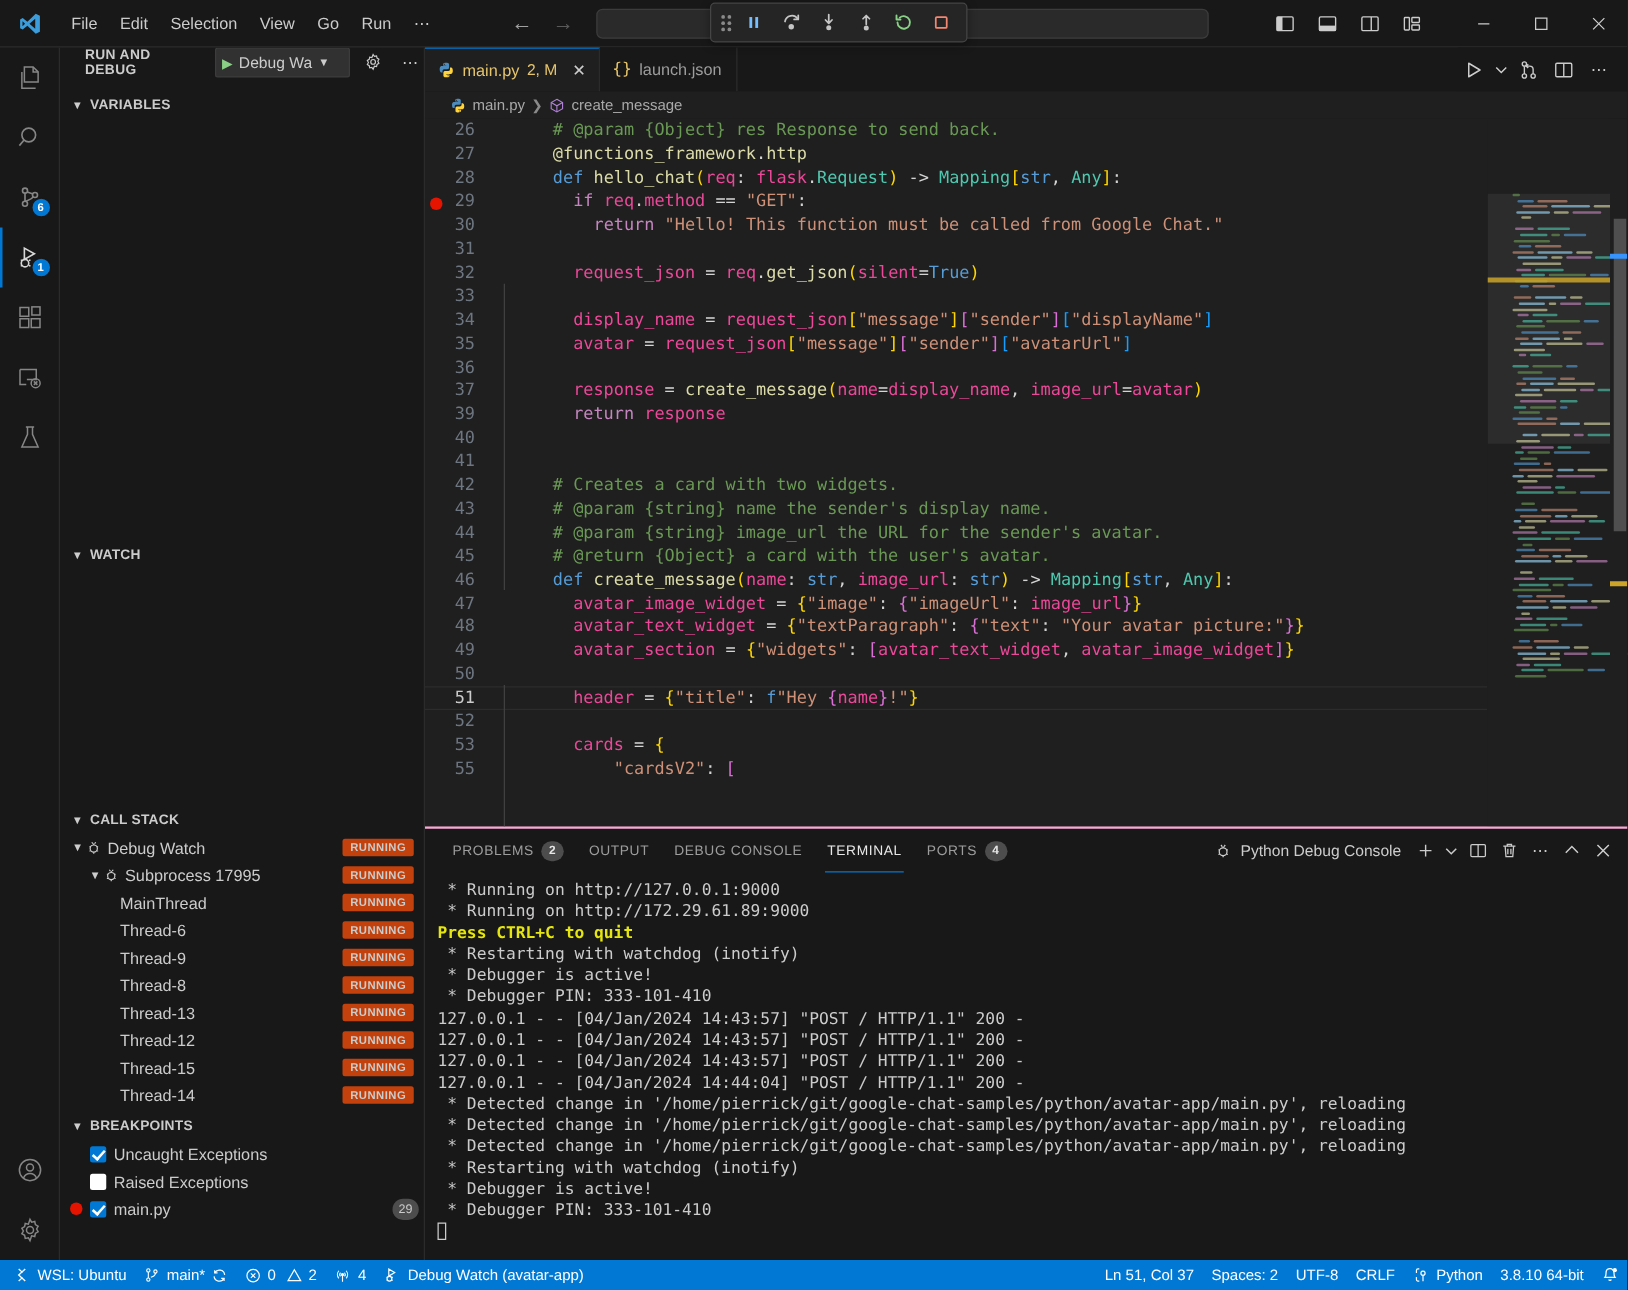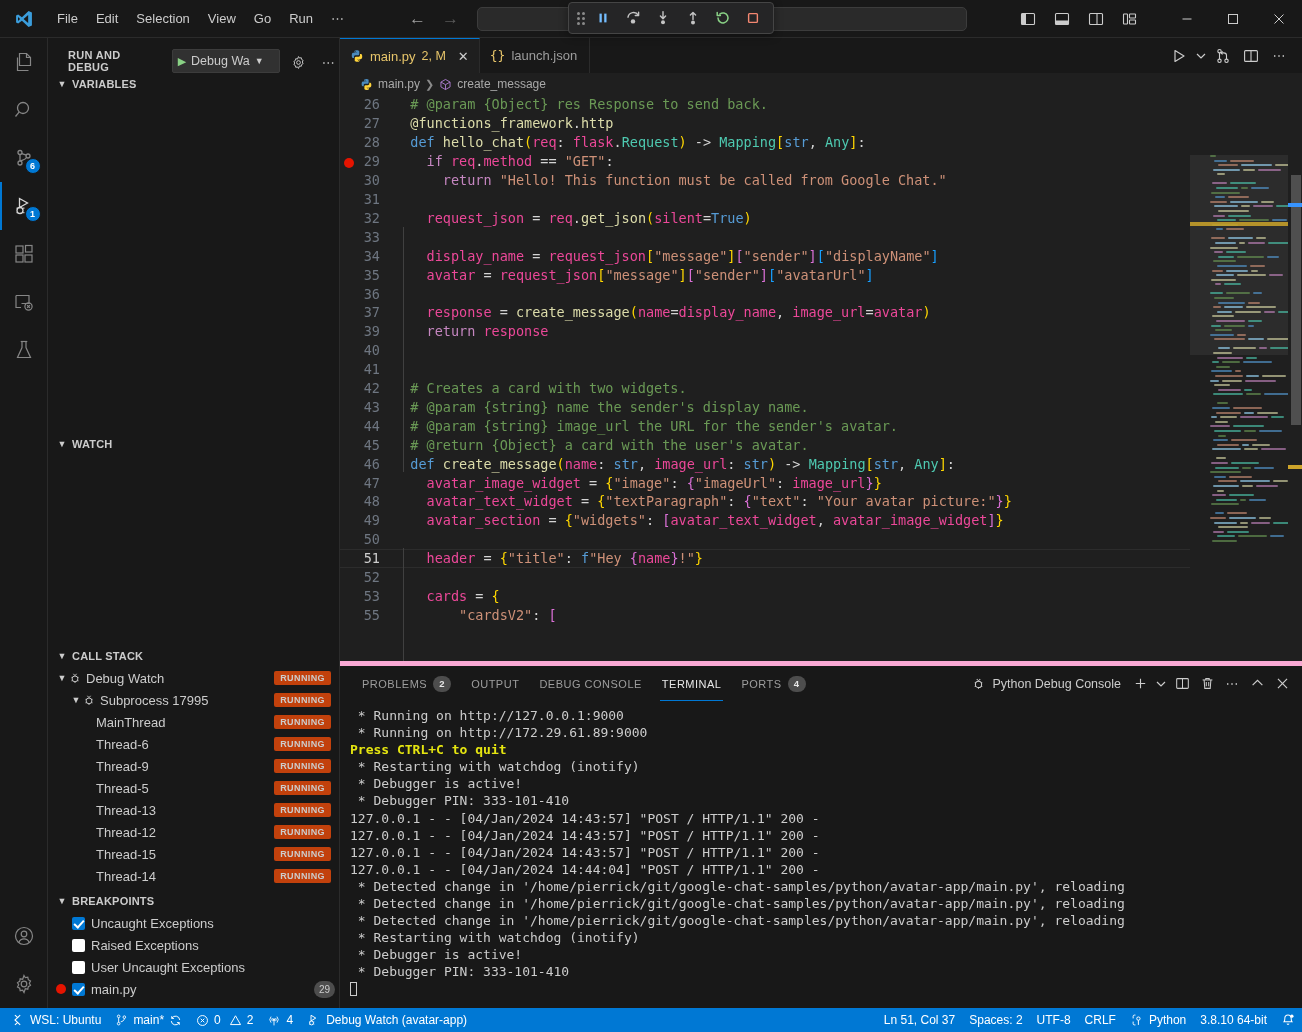--- a/index.html
+++ b/index.html
@@ -71,21 +71,21 @@
     font-weight: 600; border: 1px solid #181818;
   }
   .act-spacer { flex: 1; }
 
   
   .sidebar {
     width: 292px; background: #181818; flex: 0 0 292px; display: flex; flex-direction: column;
     border-right: 1px solid #2b2b2b; overflow: hidden;
   }
   .sb-header {
-    height: 35px; display: flex; align-items: flex-end; padding-left: 20px; gap: 8px; flex: 0 0 35px;
+    height: 35px; display: flex; align-items: flex-start; padding-left: 20px; gap: 8px; flex: 0 0 35px;
   }
   .sb-title { font-size: 11px; font-weight: 700; color: #cccccc; letter-spacing: .3px; }
   .debug-select {
     background: #313131; border: 1px solid #3c3c3c; border-radius: 2px; height: 24px;
     display: flex; align-items: center; padding: 0 4px 0 5px; gap: 5px; min-width: 108px;
   }
   .debug-select .play { color: #89d185; font-size: 11px; }
   .debug-select .lbl { font-size: 12.5px; color: #cccccc; white-space: nowrap; overflow: hidden; }
   .chev { color: #cccccc; font-size: 9px; }
   .hdr-icon { color: #cccccc; display:flex; align-items:center; justify-content:center; width:22px;height:22px;border-radius:3px;}
@@ -136,21 +136,21 @@
   .tab .dirty { color: #e7c56a; font-size: 12.5px; }
   .tab .tab-close { margin-left: 6px; color: #cccccc; font-size: 13px; line-height: 1; }
   .tab-actions { margin-left: auto; display: flex; align-items: center; gap: 2px; padding-right: 10px; background:#181818;}
   .ta-btn { width: 26px; height: 26px; display:flex;align-items:center;justify-content:center;border-radius:3px;color:#cccccc;}
   .breadcrumb { height: 22px; display: flex; align-items: center; padding-left: 20px; gap: 5px;
                 font-size: 12px; color: #a9a9a9; flex: 0 0 22px; background: #1f1f1f; }
   .bc-sep { color: #8a8a8a; font-size: 11px; }
 
   .code-wrap { flex: 1; display: flex; min-height: 0; position: relative; background: #1f1f1f; overflow: hidden; }
   .code-scroll { flex: 1; position: relative; overflow: hidden; }
-  .code-line { height: 18.92px; display: flex; align-items: center; white-space: pre; position: relative; }
+  .code-line { height: 18.92px; display: flex; align-items: center; white-space: pre; position: relative; gap: 32px; }
   .gutter { width: 54px; flex: 0 0 54px; text-align: right; padding-right: 14px;
             color: #6e7681; font-size: 13.5px; font-family: "DejaVu Sans Mono", monospace; position: relative;}
   .code-line.current .gutter { color: #cccccc; }
   .code-text { font-family: "DejaVu Sans Mono", monospace; font-size: 13.5px; letter-spacing: 0; }
   .code-line.current { box-shadow: inset 0 1px 0 #333a, inset 0 -1px 0 #333a; }
   .code-line.current .code-text { }
   .bpm { position: absolute; left: 4px; top: 4.5px; width: 10px; height: 10px; border-radius: 50%; background: #e51400; }
   .indent { border-left: 1px solid #404040; position: absolute; top: 0; bottom: 0; }
 
   
@@ -170,21 +170,21 @@
   .minimap { width: 112px; flex: 0 0 112px; background: #1f1f1f; position: relative; overflow: hidden; }
   .mm-line { position: absolute; height: 2px; border-radius: 1px; }
   .mm-slider { position: absolute; left:0; right: 14px; background: #ffffff0f; }
   .mm-hl { position: absolute; left: 0; right: 14px; height: 4px; background: #cda42a; opacity:.85;}
   .scrollbar-col { position: absolute; right: 0; top: 0; bottom: 0; width: 14px; background: #1f1f1f; }
   .sb-thumb { position: absolute; right: 1px; width: 10px; background: #4f4f4f; border-radius: 0; }
   .overview-mark { position: absolute; right: 0; width: 14px; height: 4px; }
 
   
   .panel { height: 347px; flex: 0 0 347px; background: #181818; display: flex; flex-direction: column;
-           border-top: 5px solid #f9a8d4; }
+           border-top: 2px solid #f9a8d4; }
   .panel-tabs { height: 35px; display: flex; align-items: stretch; flex: 0 0 35px; padding-left: 12px; }
   .ptab { display: flex; align-items: center; gap: 6px; padding: 0 10px; font-size: 11px;
           letter-spacing: .5px; color: #9d9d9d; text-transform: uppercase; position: relative; }
   .ptab.active { color: #e7e7e7; }
   .ptab.active::after { content:""; position:absolute; left:8px; right:8px; bottom:0; height:1px; background:#0078d4; }
   .pbadge { background: #4d4d4d; color: #e7e7e7; border-radius: 9px; min-width: 18px; height: 16px;
             font-size: 9.5px; display:flex;align-items:center;justify-content:center;padding:0 5px; font-weight:600;}
   .panel-actions { margin-left: auto; display: flex; align-items: center; gap: 1px; padding-right: 8px; }
   .pa-label { font-size: 12.5px; color: #cccccc; display: flex; align-items: center; gap: 6px; margin-right: 6px;
               text-transform: none; letter-spacing: 0;}
@@ -468,21 +468,21 @@
           </div>
           <div class="cs-row">
             <span style="width:36px;flex:0 0 36px"></span>
             <span class="tw"></span>
             <span class="cs-label">Thread-9</span>
             <span class="cs-state">RUNNING</span>
           </div>
           <div class="cs-row">
             <span style="width:36px;flex:0 0 36px"></span>
             <span class="tw"></span>
-            <span class="cs-label">Thread-5</span>
+            <span class="cs-label">Thread-8</span>
             <span class="cs-state">RUNNING</span>
           </div>
           <div class="cs-row">
             <span style="width:36px;flex:0 0 36px"></span>
             <span class="tw"></span>
             <span class="cs-label">Thread-13</span>
             <span class="cs-state">RUNNING</span>
           </div>
           <div class="cs-row">
             <span style="width:36px;flex:0 0 36px"></span>
@@ -509,24 +509,20 @@
         <span>BREAKPOINTS</span>
       </div>
       <div id="bplist">
           <div class="bp-row">
             <span class="cbx on"></span>
             <span>Uncaught Exceptions</span>
           </div>
           <div class="bp-row">
             <span class="cbx"></span>
             <span>Raised Exceptions</span>
-          </div>
-          <div class="bp-row">
-            <span class="cbx"></span>
-            <span>User Uncaught Exceptions</span>
           </div>
           <div class="bp-row">
             <span class="bp-dot"></span>
             <span class="cbx on"></span>
             <span>main.py</span>
             <span class="bp-count">29</span>
           </div>
         </div>
     </div>
 

